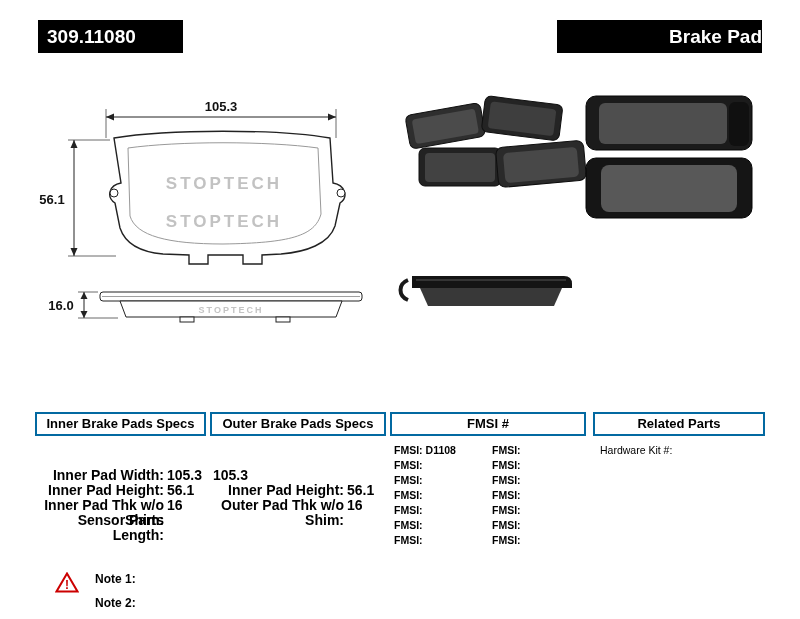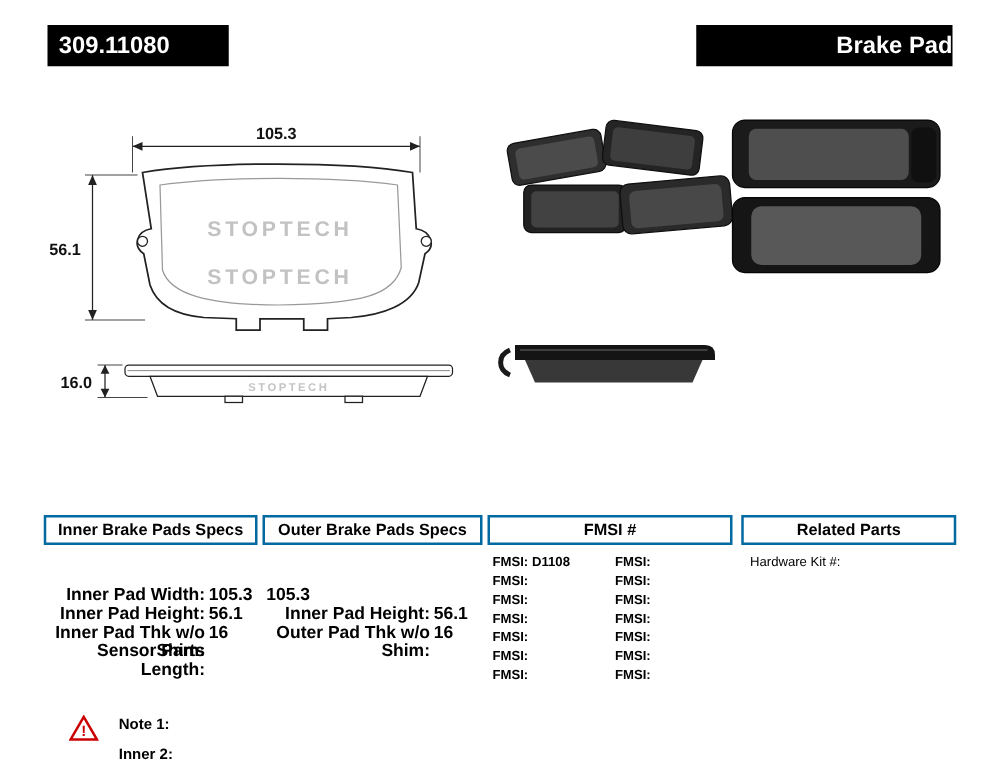--- a/index.html
+++ b/index.html
@@ -224,15 +224,15 @@
       <span class="flbl">Hardware Kit #:</span>
       <span class="fval"></span>
     </div>
   </div>
 
   <svg class="warning-icon" viewBox="0 0 24 21">
     <polygon points="12,1.5 22.5,19.5 1.5,19.5" fill="#ffffff" stroke="#cc0000" stroke-width="2"></polygon>
     <text x="12" y="17" text-anchor="middle" font-size="12" font-weight="bold" fill="#cc0000">!</text>
   </svg>
   <div class="note note-1">Note 1:</div>
-  <div class="note note-2">Inner 2:</div>
+  <div class="note note-2">Note 2:</div>
 
 </div>
 
 </body></html>

